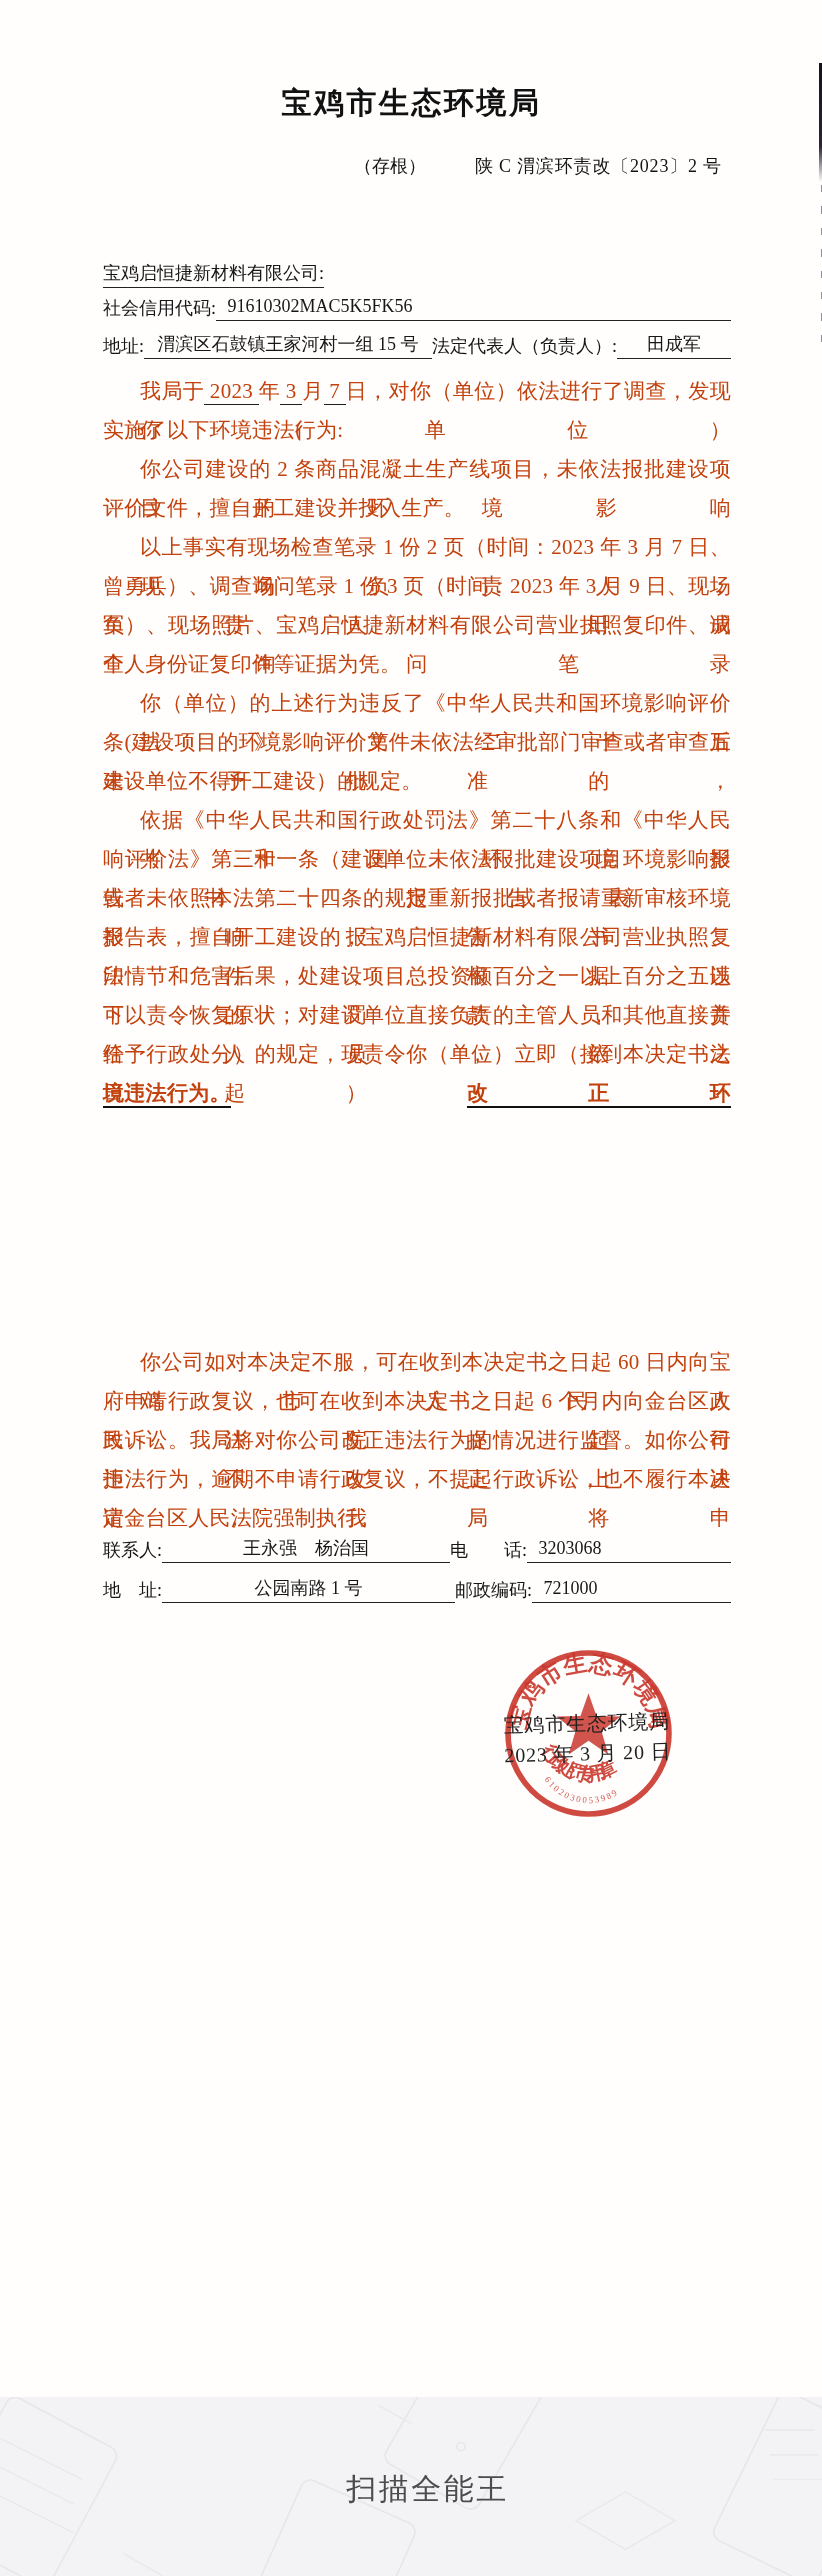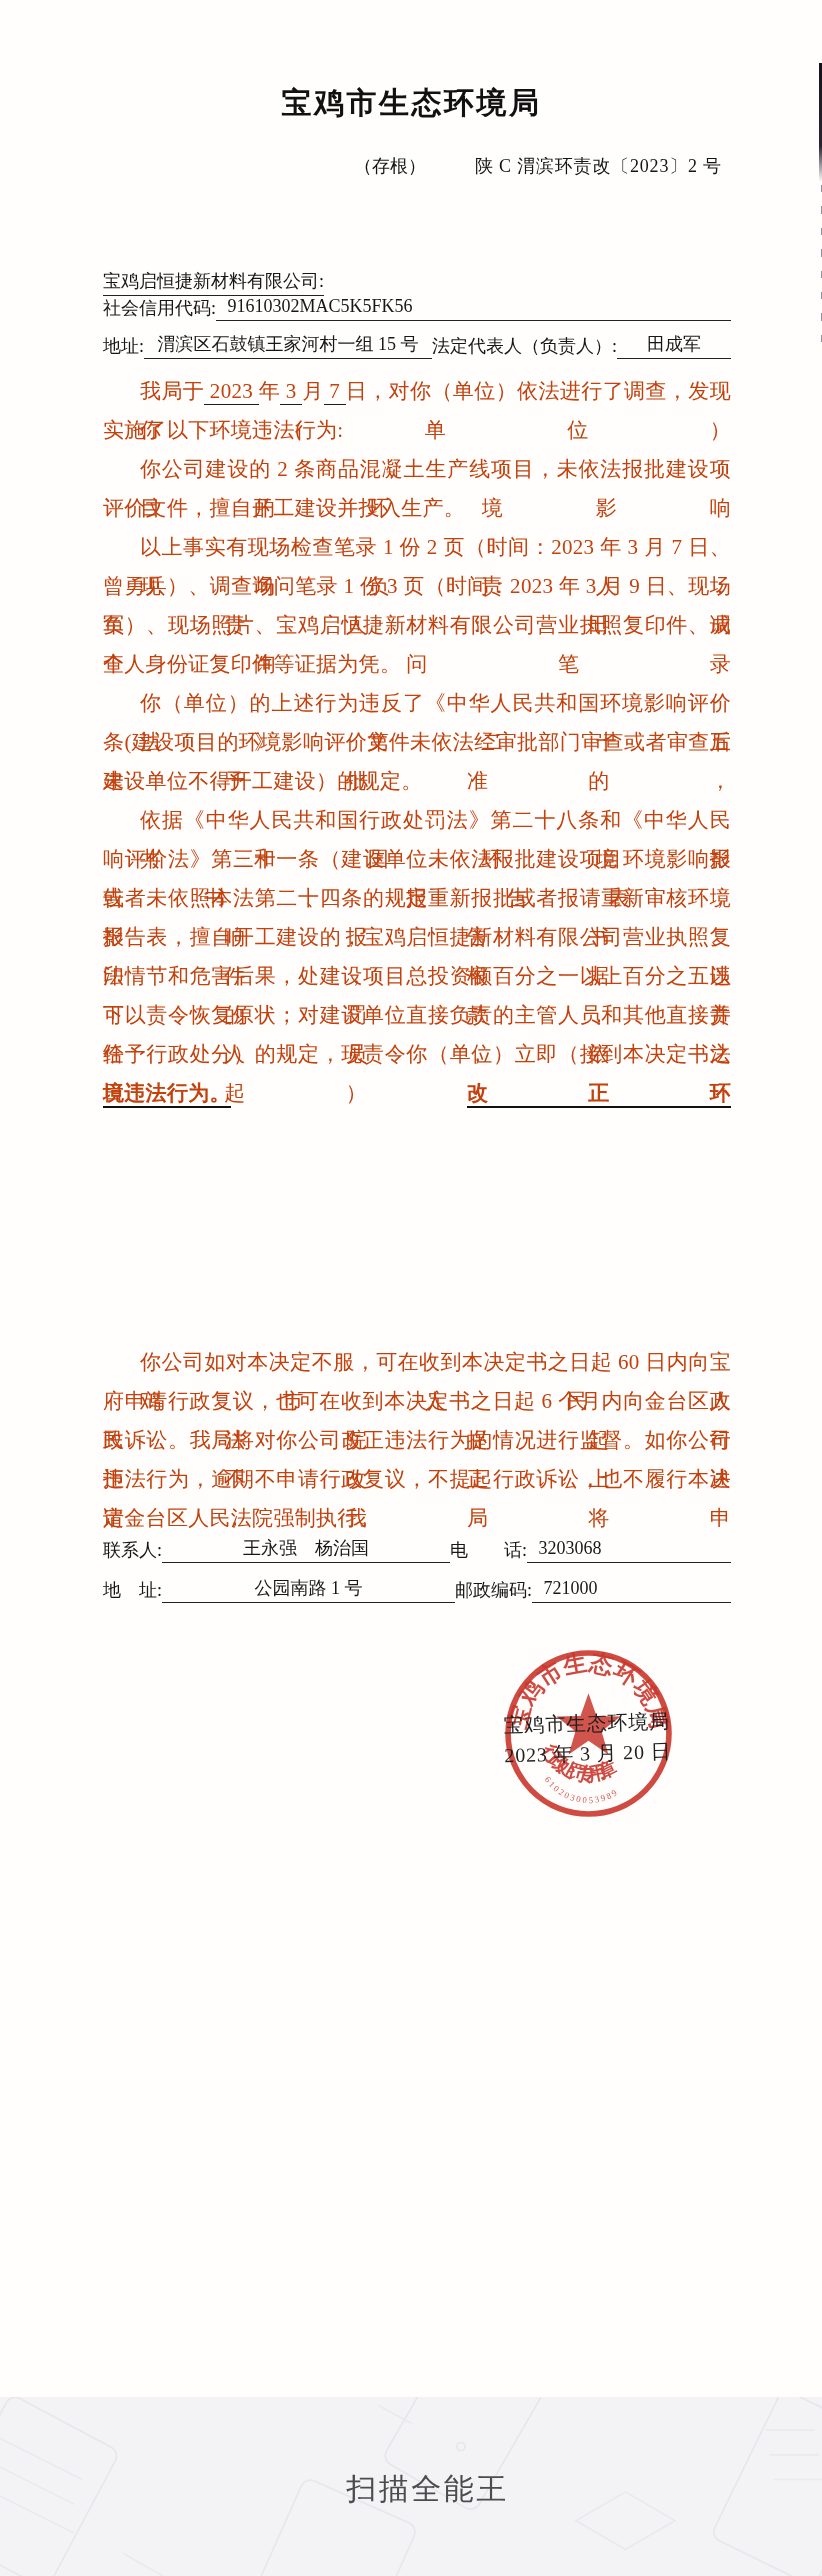--- a/index.html
+++ b/index.html
@@ -54,21 +54,21 @@
 <div class="page">
 
   <div class="hdr">
     <div class="title">宝鸡市生态环境局</div>
   </div>
   <div class="docnum-row">
     <span class="stub">（存根）</span>
     <span class="docnum">陕 C 渭滨环责改〔2023〕2 号</span>
   </div>
 
-  <div class="frow" style="top:268px;">
+  <div class="frow" style="top:260px;">
     <span class="u2">宝鸡启恒捷新材料有限公司:</span>
   </div>
   <div class="frow" style="top:293px;">
     <span class="lab">社会信用代码:</span>
     <span class="fill grow">91610302MAC5K5FK56</span>
   </div>
   <div class="frow" style="top:331px;">
     <span class="lab">地址:</span>
     <span class="fill ctr" style="width:288px;">渭滨区石鼓镇王家河村一组 15 号</span>
     <span class="lab">法定代表人（负责人）:</span>

